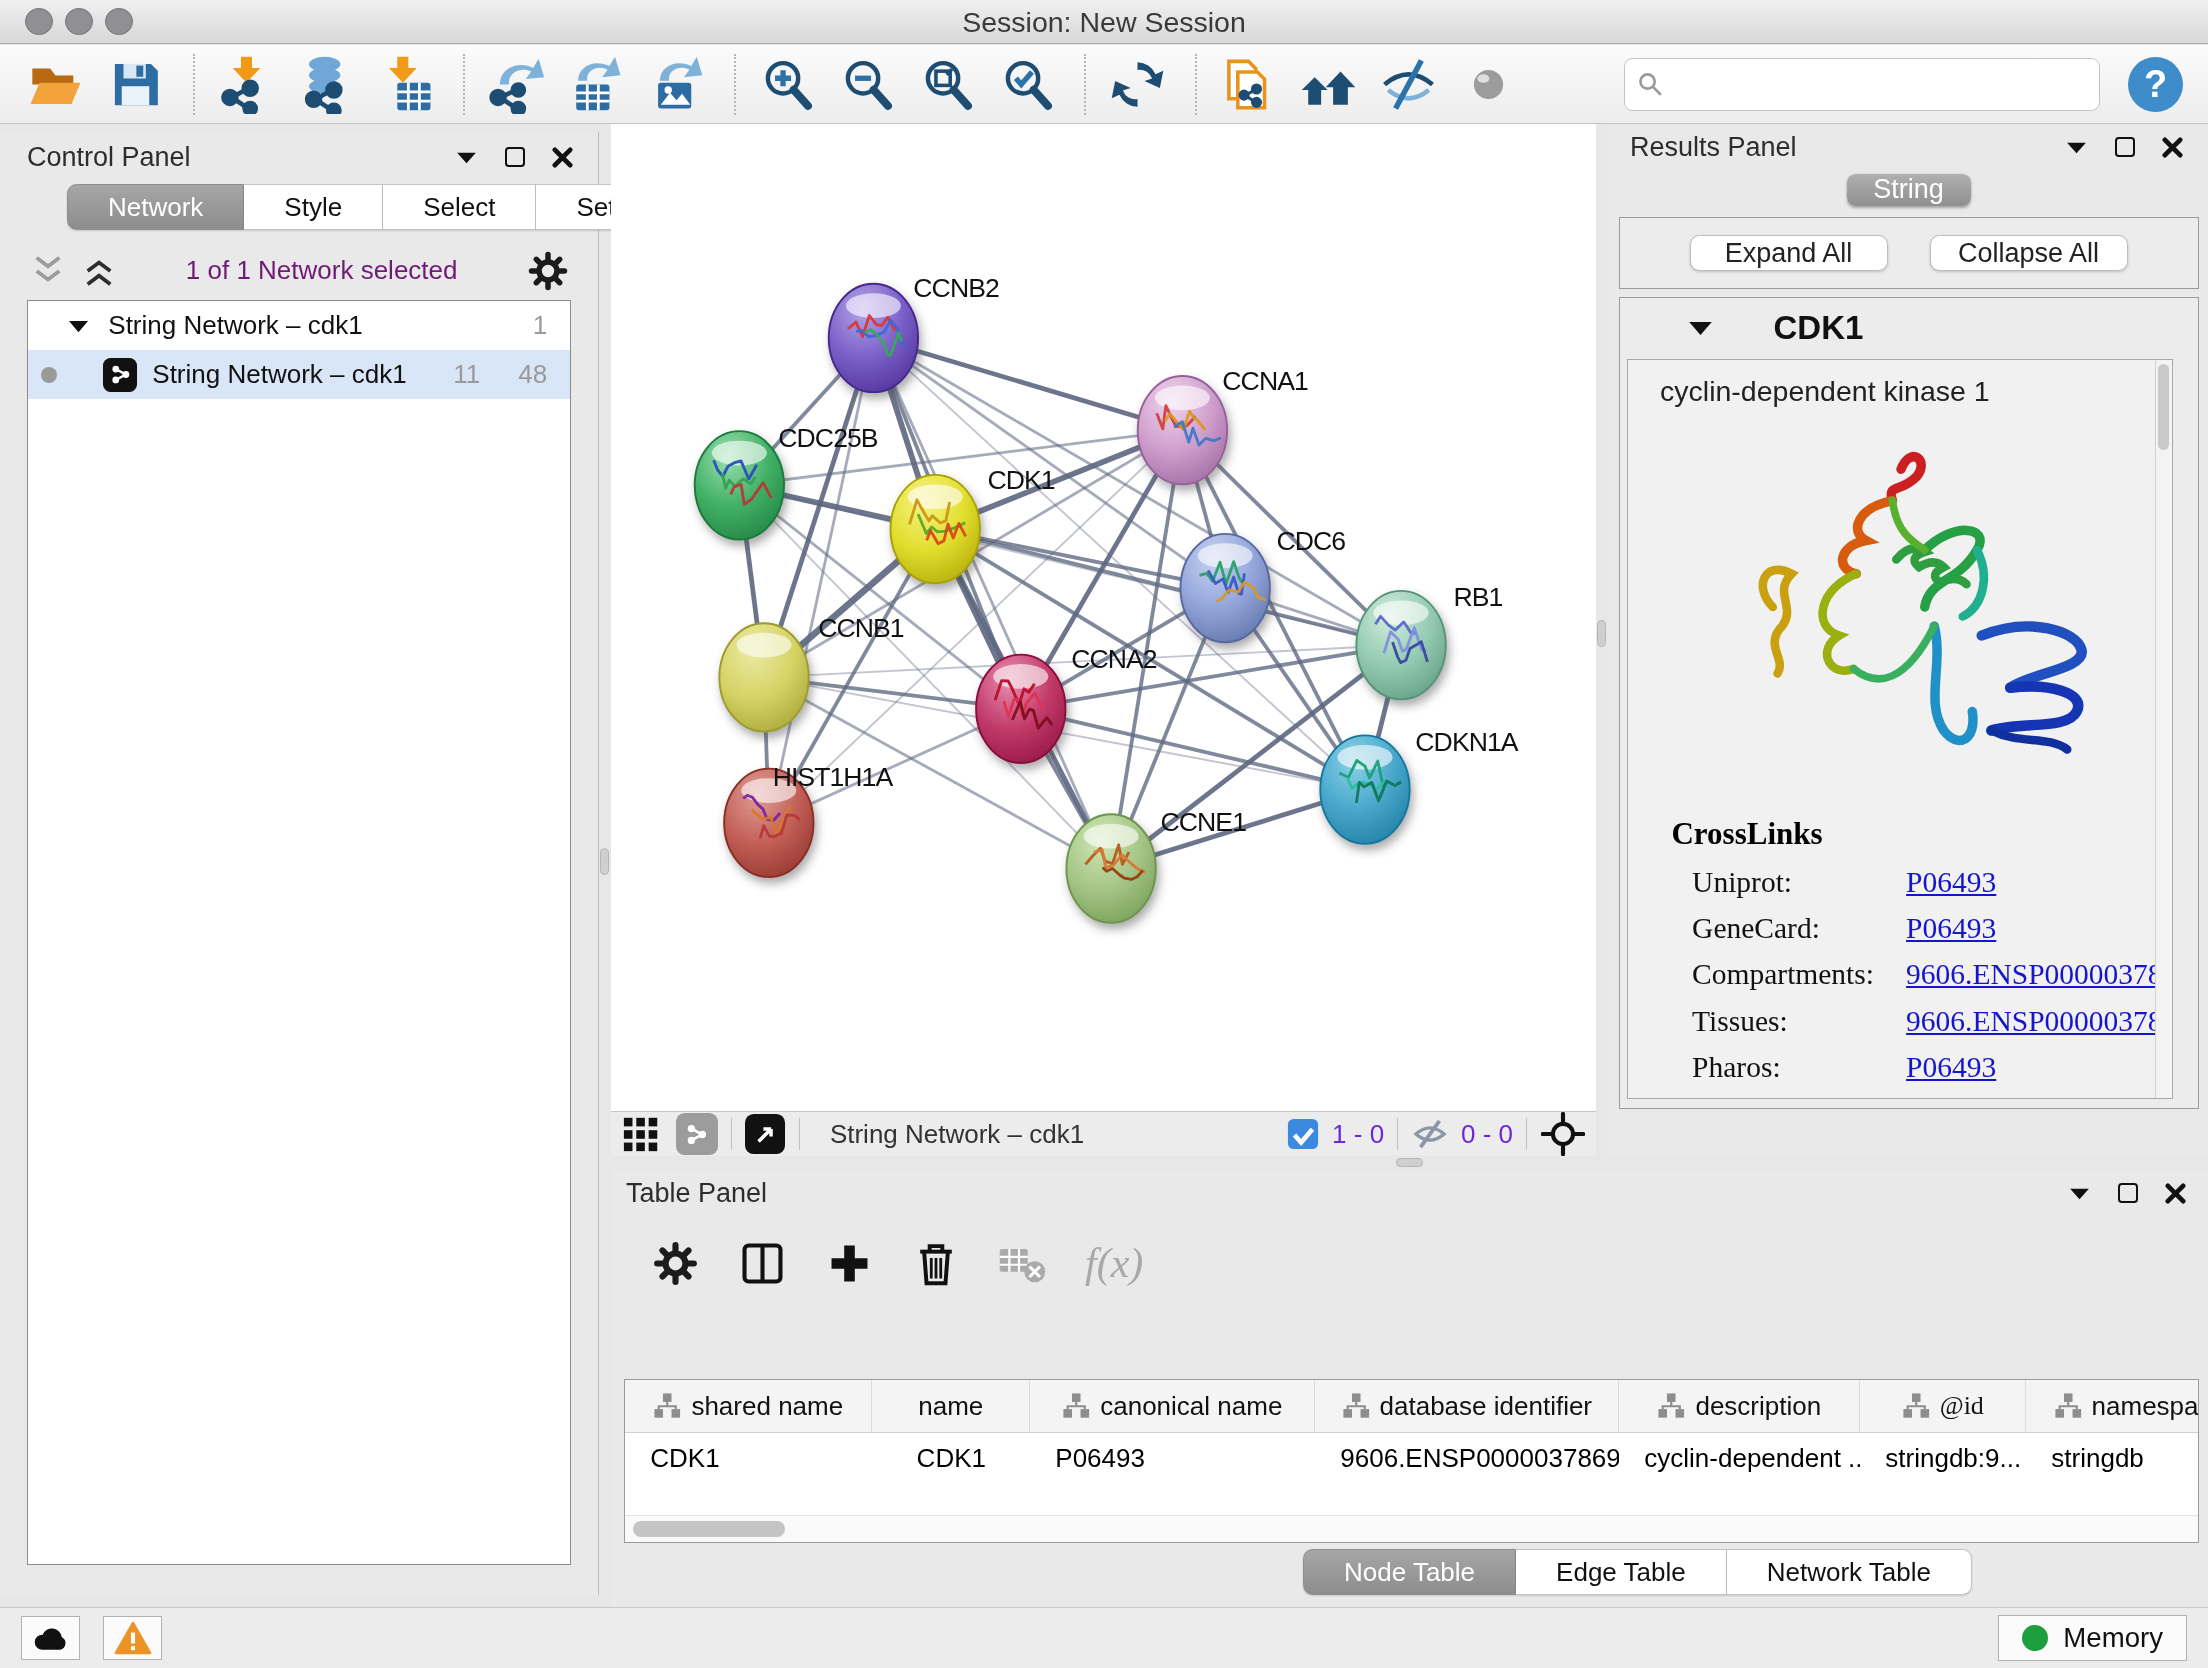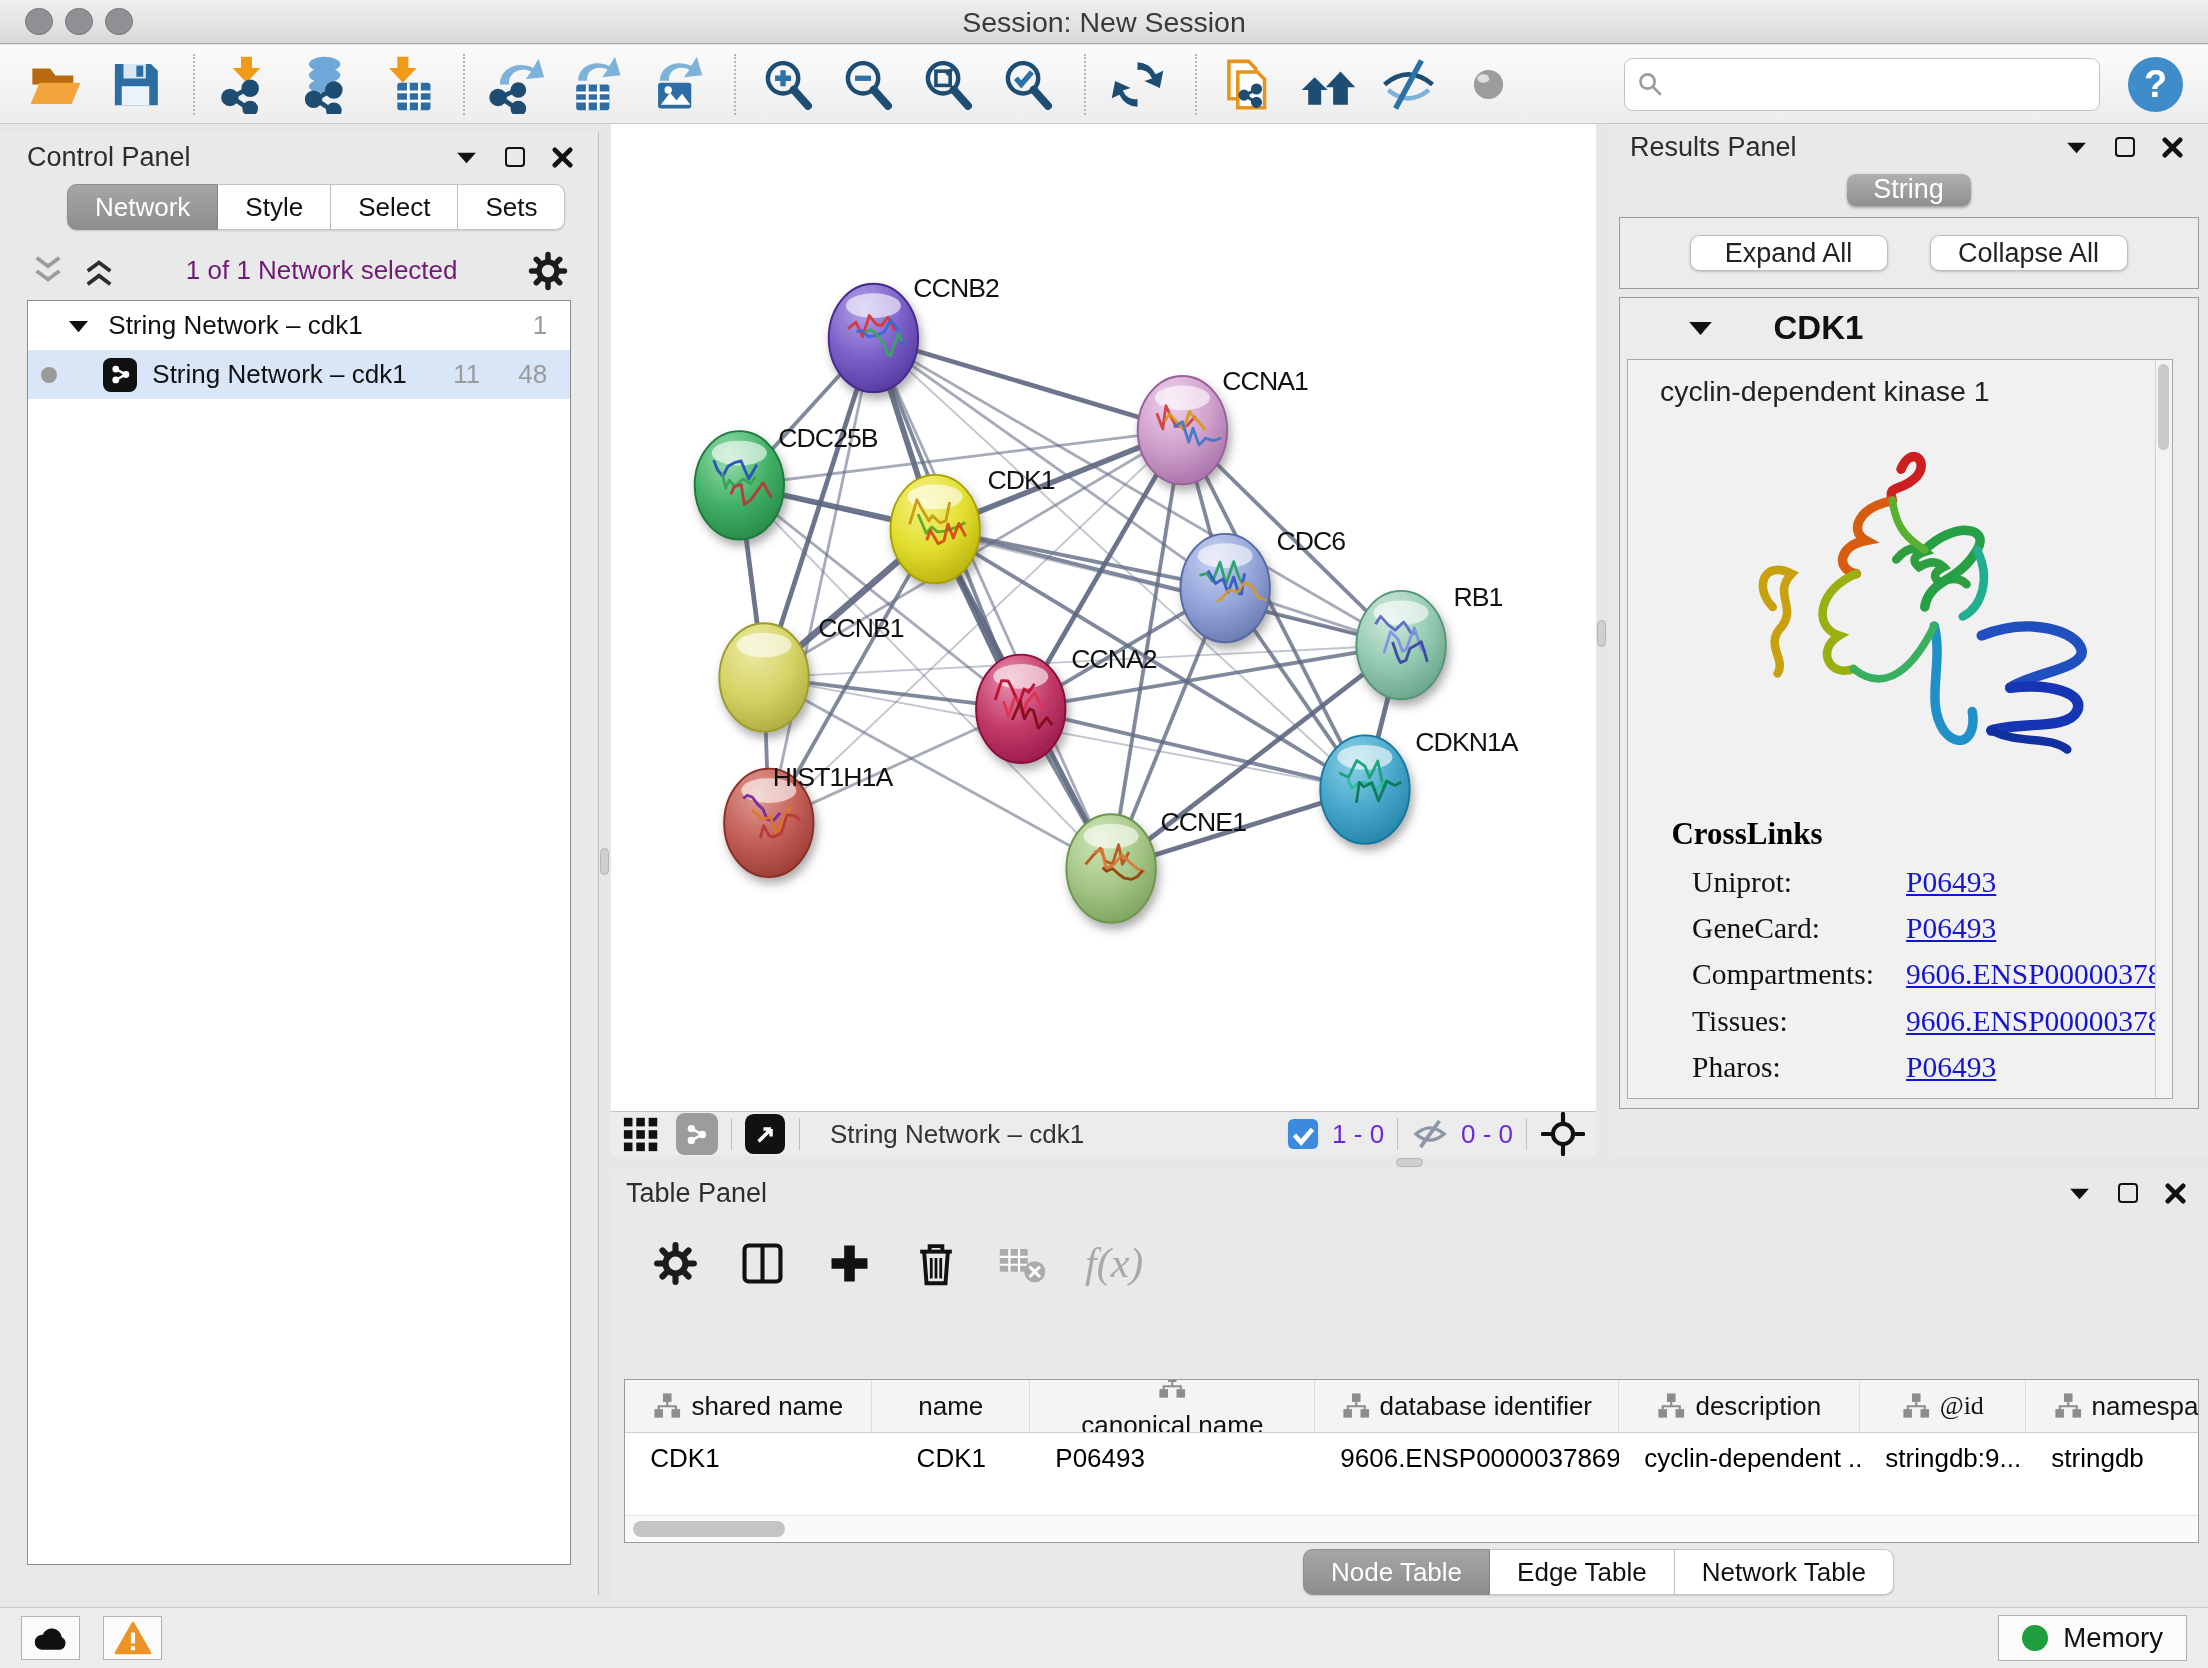--- a/index.html
+++ b/index.html
@@ -19,21 +19,21 @@
 .tb-search input{border:none;outline:none;font-size:26px;flex:1;font-family:"Liberation Sans",sans-serif}
 .help-btn{width:55px;height:55px;border-radius:50%;background:#3f8cca;color:#fff;font-size:38px;font-weight:bold;display:flex;align-items:center;justify-content:center;margin-left:28.5px;flex:none}
 
 .hdr-icons{display:flex;align-items:center;gap:27px}
 .hdr-float{display:inline-block;width:20px;height:20px;border:2.9px solid #111;border-radius:3.8px}
 
 .control-panel{position:absolute;left:0;top:132px;width:599px;height:1463px;background:#e9e9e9;border-right:1px solid #bdbdbd}
 .cp-header{display:flex;justify-content:space-between;align-items:center;padding:9.5px 25px 1.9px 27px}
 .panel-title{font-size:27px;color:#2d2d2d}
 .cp-tabs{display:flex;margin:9.5px 0 0 67px}
-.tab{height:46px;line-height:44px;padding:0 27px;background:#fff;border:1px solid #c4c4c4;border-left:none;font-size:26px;color:#111;text-align:right;box-shadow:0 1px 1.9px rgba(0,0,0,.15)}
+.tab{height:46px;line-height:44px;padding:0 40px;background:#fff;border:1px solid #c4c4c4;border-left:none;font-size:26px;color:#111;text-align:right;box-shadow:0 1px 1.9px rgba(0,0,0,.15)}
 .tab:first-child{border-left:1px solid #c4c4c4;border-radius:9.5px 0 0 9.5px}
 .tab:last-child{border-radius:0 9.5px 9.5px 0}
 .tab.sel{background:linear-gradient(#a6a6a6,#8d8d8d);color:#fff;border-color:#8d8d8d}
 .cp-selbar{display:flex;align-items:center;margin:19px 28.5px 7.6px 28.5px}
 .cp-selbar .status{flex:1;text-align:center;font-size:26px;color:#701a75}
 .cp-tree{margin-left:27px;width:544px;height:1265px;background:#fff;border:1.9px solid #8b8b8b;overflow:hidden}
 .tree-row{display:flex;align-items:center;height:49px;font-size:26px;padding:0 13.3px;color:#111}
 .tree-row.sel{background:#d9e6f8}
 .tree-count{color:#9a9a9a}
 .share-chip{width:34px;height:34px;border-radius:7.6px;background:#111;display:flex;align-items:center;justify-content:center;flex:none}
@@ -715,21 +715,21 @@
             <rect x="7" y="1" width="6" height="6" fill="#8d8d8d"></rect>
             <rect x="1" y="12" width="6" height="6" fill="#8d8d8d"></rect>
             <rect x="13" y="12" width="6" height="6" fill="#8d8d8d"></rect>
             <path d="M10 7 V10 M4 12 V10 H16 V12" stroke="#8d8d8d" stroke-width="1.5" fill="none"></path>
           </svg>
           <span>shared name</span>
         </div>
         <div class="th" style="width: 158px;">
           <span>name</span>
         </div>
-        <div class="th" style="width: 285px; flex-direction: column;">
+        <div class="th" style="width: 285px;">
           <svg class="th-icon" viewBox="0 0 20 20">
             <rect x="7" y="1" width="6" height="6" fill="#8d8d8d"></rect>
             <rect x="1" y="12" width="6" height="6" fill="#8d8d8d"></rect>
             <rect x="13" y="12" width="6" height="6" fill="#8d8d8d"></rect>
             <path d="M10 7 V10 M4 12 V10 H16 V12" stroke="#8d8d8d" stroke-width="1.5" fill="none"></path>
           </svg>
           <span>canonical name</span>
         </div>
         <div class="th" style="width: 304px;">
           <svg class="th-icon" viewBox="0 0 20 20">

